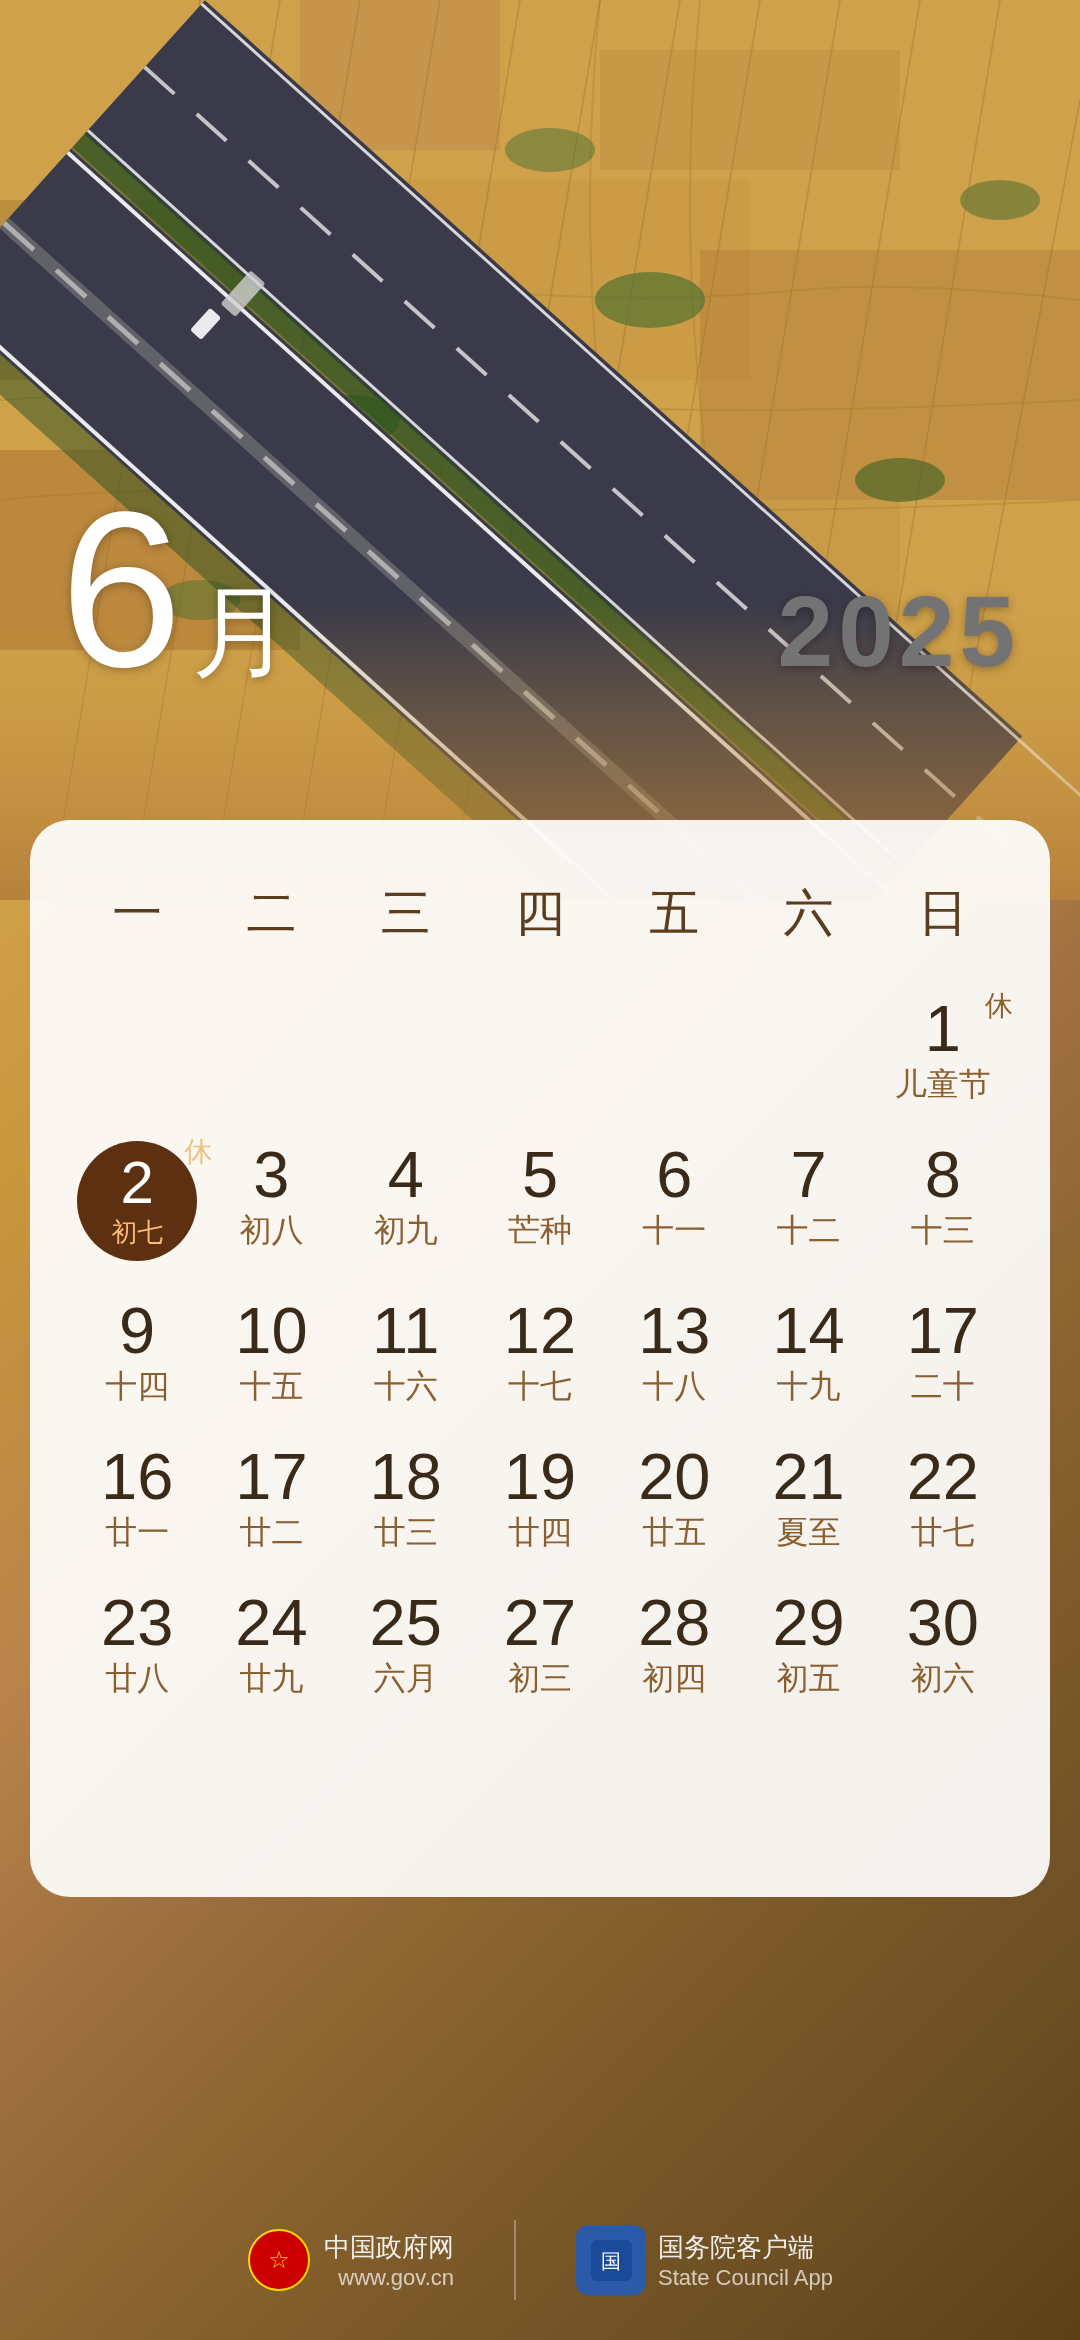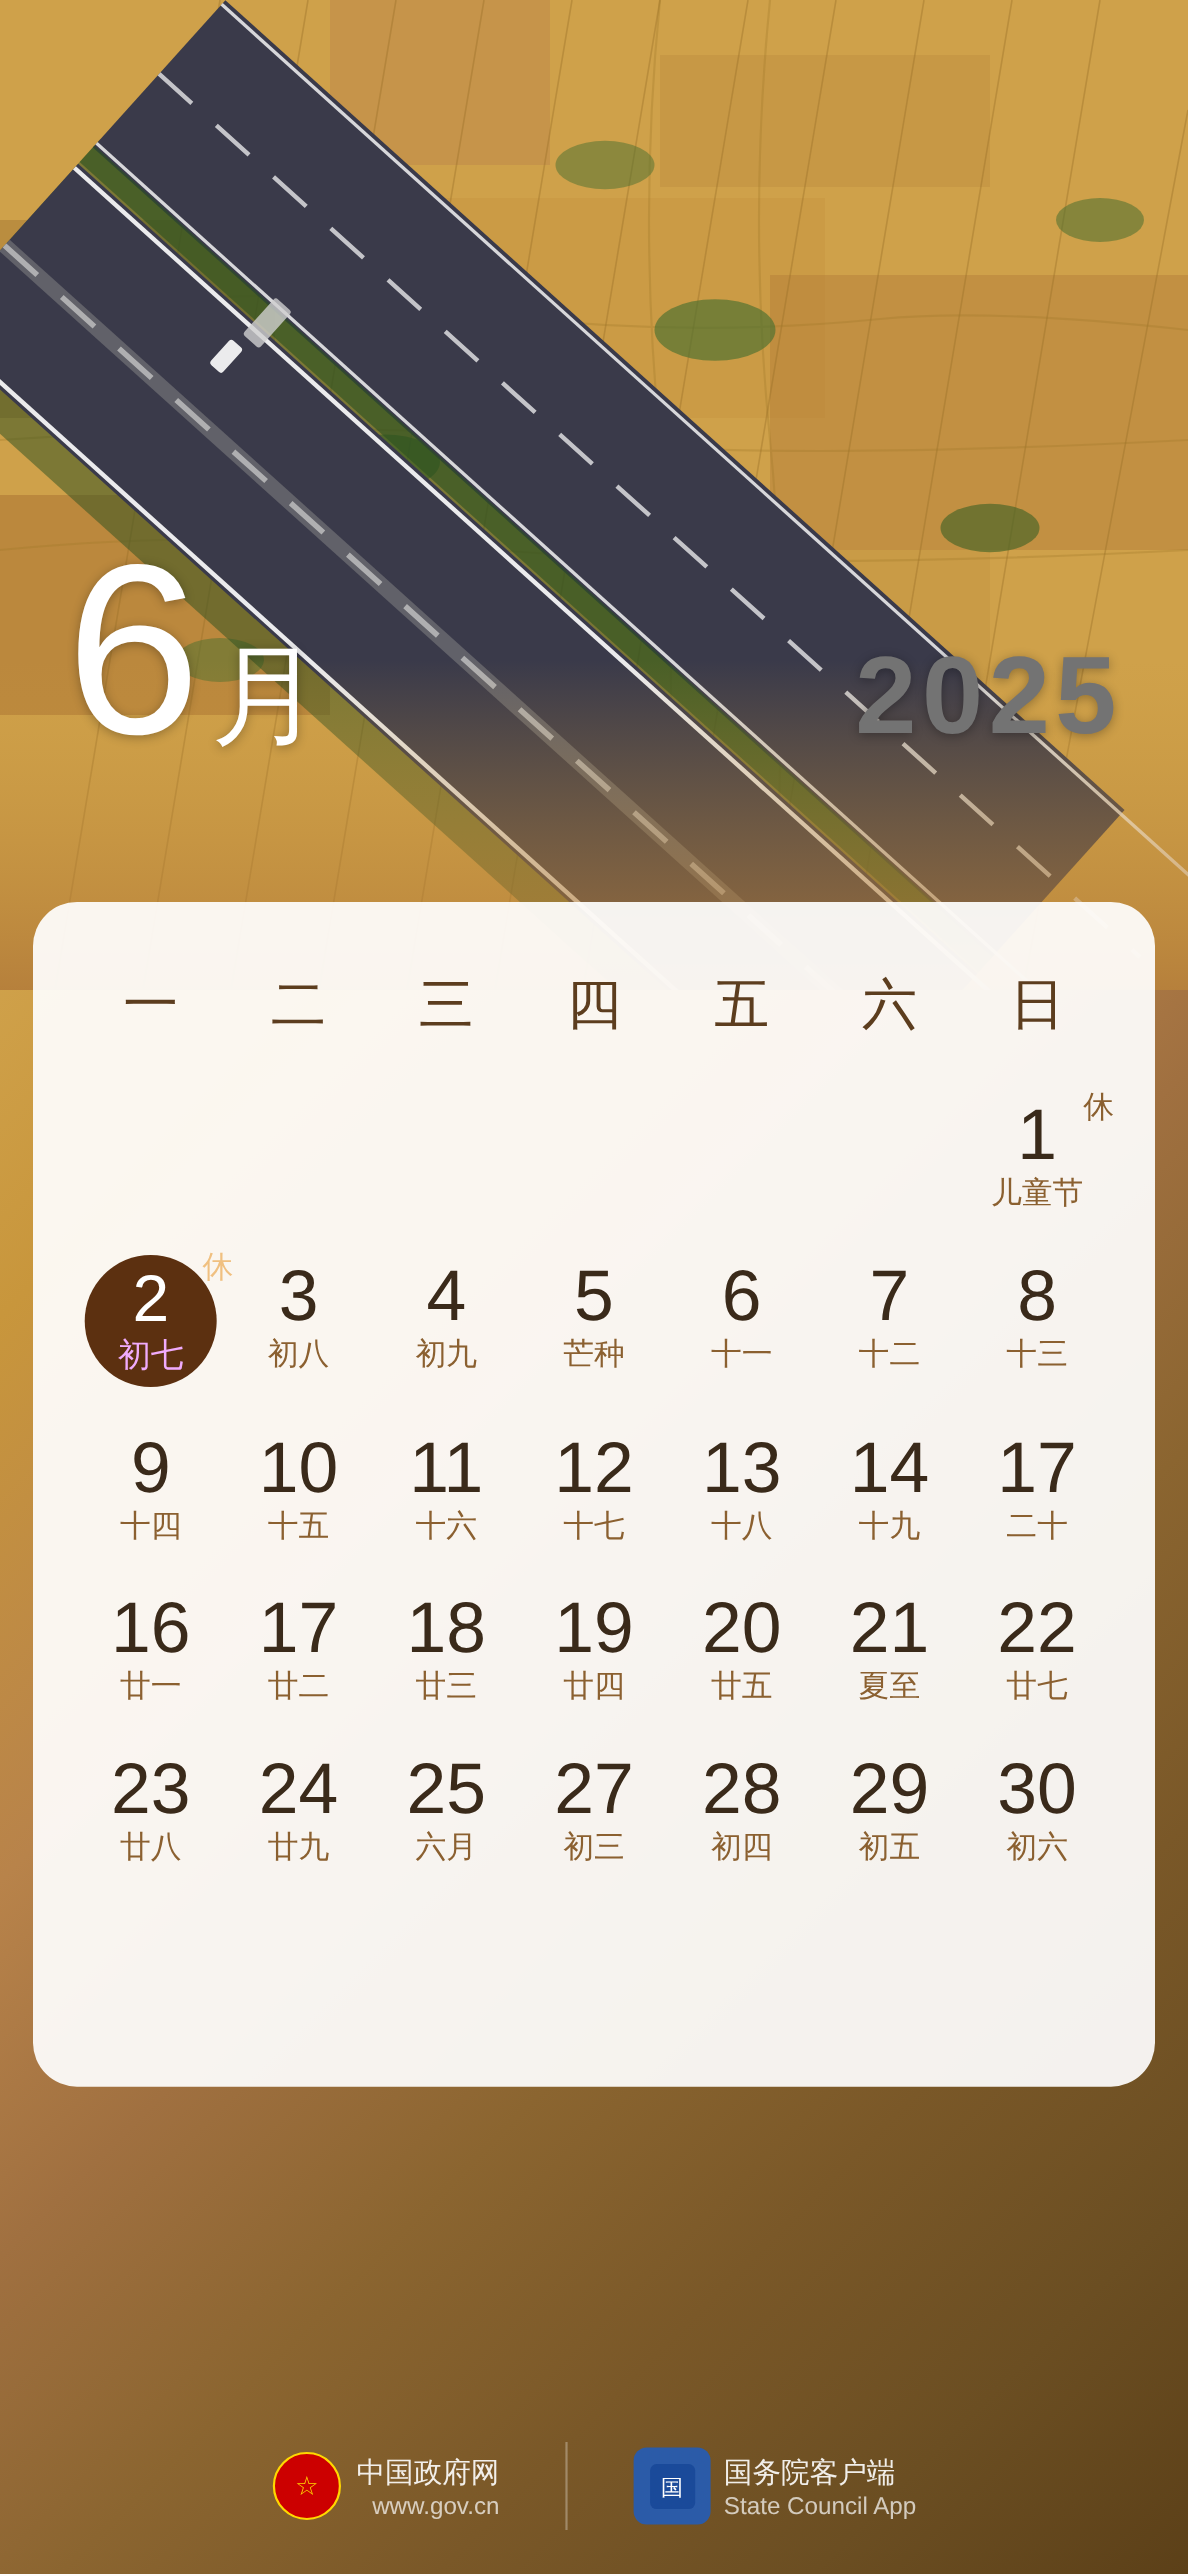--- a/index.html
+++ b/index.html
@@ -136,42 +136,42 @@
     }
 
     .day-number {
       font-size: 65px;
       font-weight: 300;
       color: #3A2A1A;
       line-height: 1;
     }
 
     .lunar-label {
-      font-size: 28px;
+      font-size: 32px;
       color: #8B6030;
       margin-top: 4px;
       text-align: center;
       line-height: 1.2;
     }
 
     .cell-inner.today-circle {
       background: #5C3010;
       border-radius: 50%;
       width: 120px;
       height: 120px;
     }
 
     .cell-inner.today-circle .day-number {
       color: white;
       font-size: 60px;
     }
 
     .cell-inner.today-circle .lunar-label {
-      color: #f0abfc;
-      font-size: 30px;
+      color: #fdba74;
+      font-size: 26px;
     }
 
     .cell-inner.today-circle .holiday-badge {
       color: #F0C080;
     }
 
     .empty-cell {
       min-height: 120px;
     }
 

